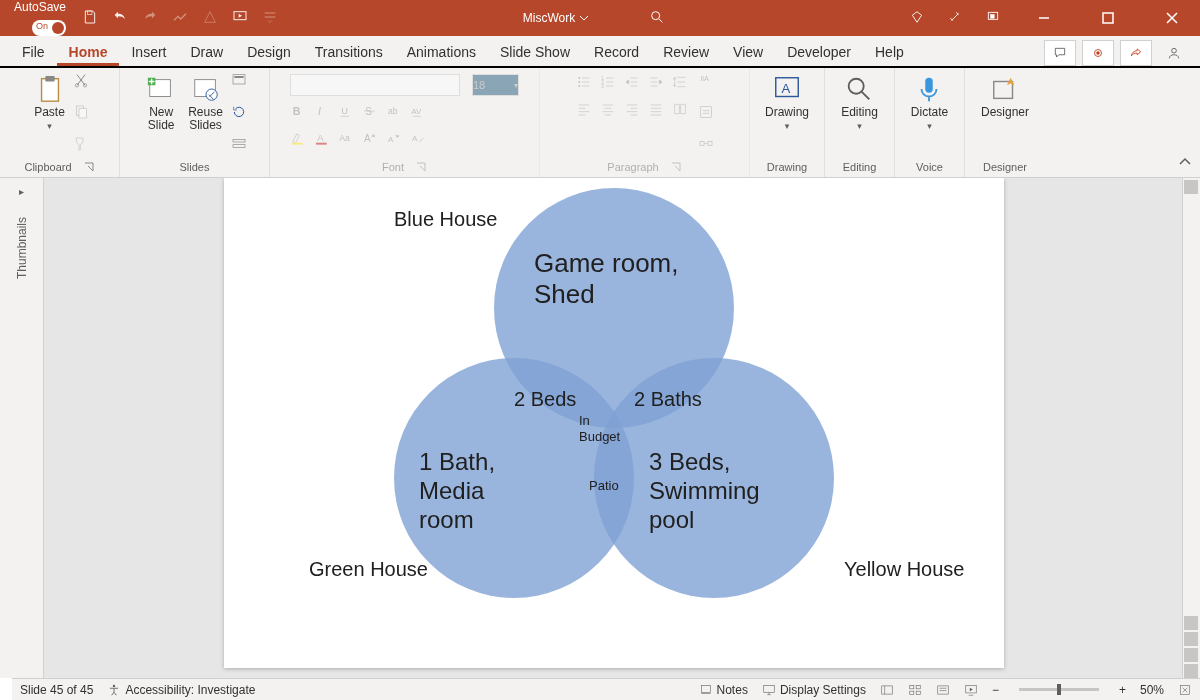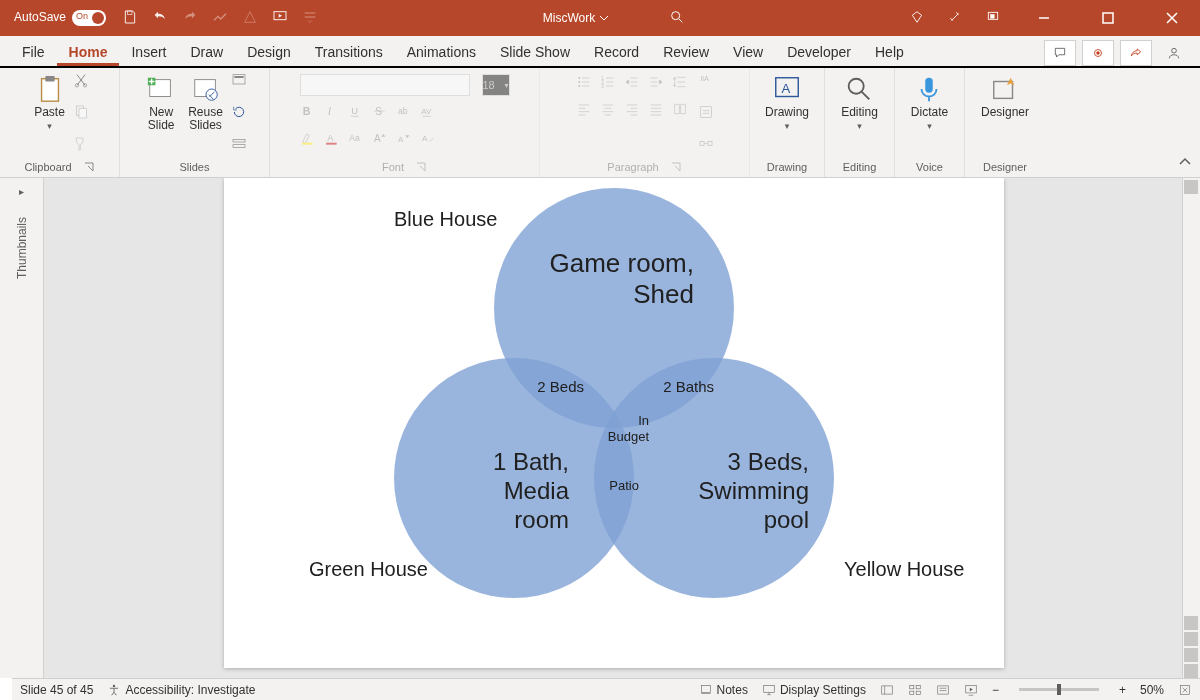--- a/index.html
+++ b/index.html
@@ -1,21 +1,21 @@
 <!DOCTYPE html>
 <html><head>
 <meta charset="utf-8">
 <style>
 * { margin: 0; padding: 0; box-sizing: border-box; font-family: "Segoe UI", Arial, sans-serif; }
 html, body { width: 1200px; height: 700px; overflow: hidden; background: #fff; }
 
 
 .titlebar { height: 36px; background: #b7472a; display: flex; align-items: center; color: #fff; font-size: 12px; }
 .titlebar .left { display: flex; align-items: center; gap: 10px; padding-left: 14px; }
-.titlebar .auto-save { display: flex; align-items: flex-start; gap: 6px; }
+.titlebar .auto-save { display: flex; align-items: flex-end; gap: 6px; flex-direction: column; }
 .titlebar .toggle { width: 34px; height: 16px; background: #fff; border-radius: 8px; position: relative; text-decoration: underline; }
 .titlebar .toggle::after { content:""; position:absolute; right:2px; top:2px; width:12px; height:12px; border-radius:50%; background:#b7472a; }
 .titlebar .qat { display:flex; align-items:center; gap: 14px; margin-left: 6px; }
 .titlebar .qat svg { width:16px; height:16px; fill:#fff; opacity:.9; }
 .titlebar .qat .dim svg { opacity:.4; }
 .titlebar .center { flex:1; display:flex; justify-content:center; align-items:center; gap:60px; }
 .titlebar .doc { display:flex; align-items:center; gap:4px; }
 .titlebar .doc svg { width:10px; height:10px; fill:#fff; }
 .titlebar .search svg { width:16px; height:16px; fill:none; stroke:#fff; stroke-width:1.5; }
 .titlebar .right { display:flex; align-items:center; gap: 24px; padding-right: 8px; }
@@ -41,43 +41,43 @@
 .bigbtn .cap { line-height:1.1; text-align:center; }
 .bigbtn .chev { font-size:9px; color:#605e5c; }
 .minicol { display:flex; flex-direction:column; gap:12px; align-items:center; justify-content:center; }
 .minicol svg { width:16px; height:16px; fill:#605e5c; }
 .disabled { opacity:.45; }
 .ribbon-collapse { position:absolute; right:8px; bottom:4px; }
 .ribbon-collapse svg{width:14px;height:14px;fill:#605e5c;}
 
 
 .fontbox { width:170px; height:22px; border:1px solid #c8c6c4; background:#fff; }
-.sizebox { width:28px; height:22px; border:1px solid #c8c6c4; background:#000000; margin-left:4px; display:flex; align-items:center; justify-content:space-between; font-size:11px; color:#a19f9d; }
+.sizebox { width:47px; height:22px; border:1px solid #c8c6c4; background:#0c4a6e; margin-left:4px; display:flex; align-items:center; justify-content:space-between; font-size:11px; color:#a19f9d; }
 .row { display:flex; align-items:center; gap:8px; }
 .row svg { width:16px; height:16px; fill:#8a8886; }
 .fontcluster, .paracluster { display:flex; flex-direction:column; gap:7px; padding-top:2px; }
 
 
 .workarea { position:absolute; top:178px; left:0; right:0; bottom:22px; background:#e6e6e6; display:flex; }
 .thumbrail { width:44px; background:#f3f2f1; border-right:1px solid #d2d0ce; display:flex; flex-direction:column; align-items:center; padding-top:8px; }
 .thumbrail .chev { font-size:10px; color:#605e5c; margin-bottom:20px; }
 .thumbrail .lbl { writing-mode: vertical-rl; transform: rotate(180deg); font-size:12px; color:#605e5c; }
 .canvas-wrap { flex:1; position:relative; overflow:hidden; }
 .scrolltrack { position:absolute; right:0; top:0; bottom:0; width:18px; background:#f3f2f1; border-left:1px solid #d2d0ce; }
 .scrolltrack .thumb { position:absolute; right:2px; top:2px; width:14px; height:14px; background:#c8c6c4; }
 .scrolltrack .navbtn { position:absolute; right:2px; width:14px; height:14px; background:#c8c6c4; }
 
 .slide { position:absolute; left:180px; top:0; width:780px; height:490px; background:#ffffff; box-shadow: 0 1px 4px rgba(0,0,0,.25); }
 .venn { position:absolute; inset:0; }
 .circle { position:absolute; width:240px; height:240px; border-radius:50%; background: rgba(125,160,212,.78); }
 .c-top  { left:270px; top:10px; }
 .c-left { left:170px; top:180px; }
 .c-right{ left:370px; top:180px; }
-.v-label { position:absolute; font-size:22px; color:#202020; text-align:right; line-height:1.2; }
-.v-small { font-size:15px; }
+.v-label { position:absolute; font-size:22px; color:#202020; text-align:left; line-height:1.2; }
+.v-small { font-size:20px;margin-top:9px; }
 .v-tiny  { font-size:13px; }
 .title-lbl { position:absolute; font-size:20px; color:#202020; }
 
 
 .status { position:absolute; bottom:0; left:12px; right:0; height:22px; background:#f3f2f1; border-top:1px solid #d2d0ce; display:flex; align-items:center; font-size:12px; color:#323130; padding: 0 8px; gap:14px; }
 .status .spacer { flex:1; }
 .status svg { width:14px; height:14px; fill:#605e5c; vertical-align:middle; }
 .status .zoom-slider { width:80px; height:3px; background:#c8c6c4; position:relative; margin:0 6px; }
 .status .zoom-slider::after { content:""; position:absolute; left:38px; top:-4px; width:4px; height:11px; background:#605e5c; }
 .status .item { display:flex; align-items:center; gap:4px; }

